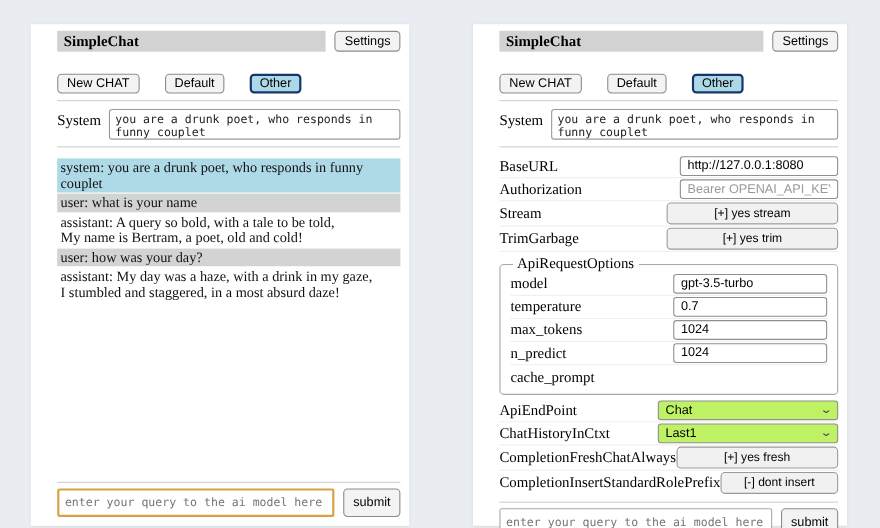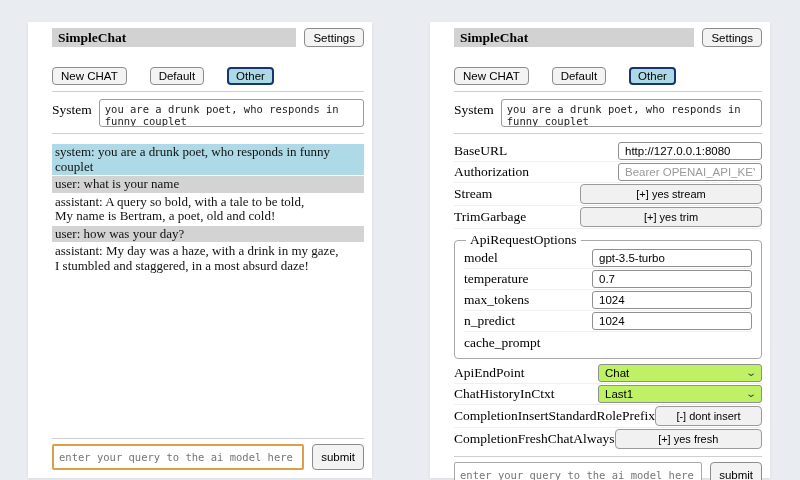--- a/index.html
+++ b/index.html
@@ -93,29 +93,29 @@
     width: 144px;
     border: 1px solid #8f8f8f;
     border-radius: 3px;
     font-family: "Liberation Sans", sans-serif;
     font-size: 11.5px;
     padding: 2px 6px;
     color: #000;
     outline: none;
   }
   .ctl-input::placeholder { color: #9a9a9a; }
-  .ctl-btn { width: 182px; text-align: center; font-size: 11px; padding: 2px 0; background: #f1f1f1; border-color: #9a9a9a; }
+  .ctl-btn { width: 156px; text-align: center; font-size: 11px; padding: 2px 0; background: #f1f1f1; border-color: #9a9a9a; }
   fieldset.aro {
     border: 1px solid #a8a8a8;
     border-radius: 4px;
     margin: 3px 0 4px 0;
     padding: 0 9px 5px 9px;
   }
   fieldset.aro legend { font-size: 13.5px; padding: 0 4px; margin-left: 2px; }
-  fieldset.aro .ctl-input, fieldset.aro .ctl-btn { width: 160px; margin-left: 40px; }
+  fieldset.aro .ctl-input, fieldset.aro .ctl-btn { width: 140px; margin-left: 40px; }
   .ctl-select {
     width: 164px;
     border: 1px solid #8f8f8f;
     border-radius: 3px;
     background: #bef264;
     font-family: "Liberation Sans", sans-serif;
     font-size: 11.5px;
     padding: 2px 6px;
     display: flex; align-items: center; justify-content: space-between;
     cursor: pointer;
@@ -261,26 +261,26 @@
       </div>
     </div>
     <div class="srow">
       <span>ChatHistoryInCtxt</span>
       <div class="ctl-select">
         <span>Last1</span>
         <span class="chevron">⌄</span>
       </div>
     </div>
     <div class="srow">
+      <span>CompletionFreshChatAlways</span>
+      <button class="ctl-btn">[+] yes fresh</button>
+    </div>
+    <div class="srow">
       <span>CompletionInsertStandardRolePrefix</span>
       <button class="ctl-btn">[-] dont insert</button>
-    </div>
-    <div class="srow">
-      <span>CompletionFreshChatAlways</span>
-      <button class="ctl-btn">[+] yes fresh</button>
     </div>
   </div>
 
   <div class="footer">
     <hr class="sep">
     <div class="query-row">
       <input class="query-input" placeholder="enter your query to the ai model here" style="">
       <button class="submit-btn">submit</button>
     </div>
   </div>

